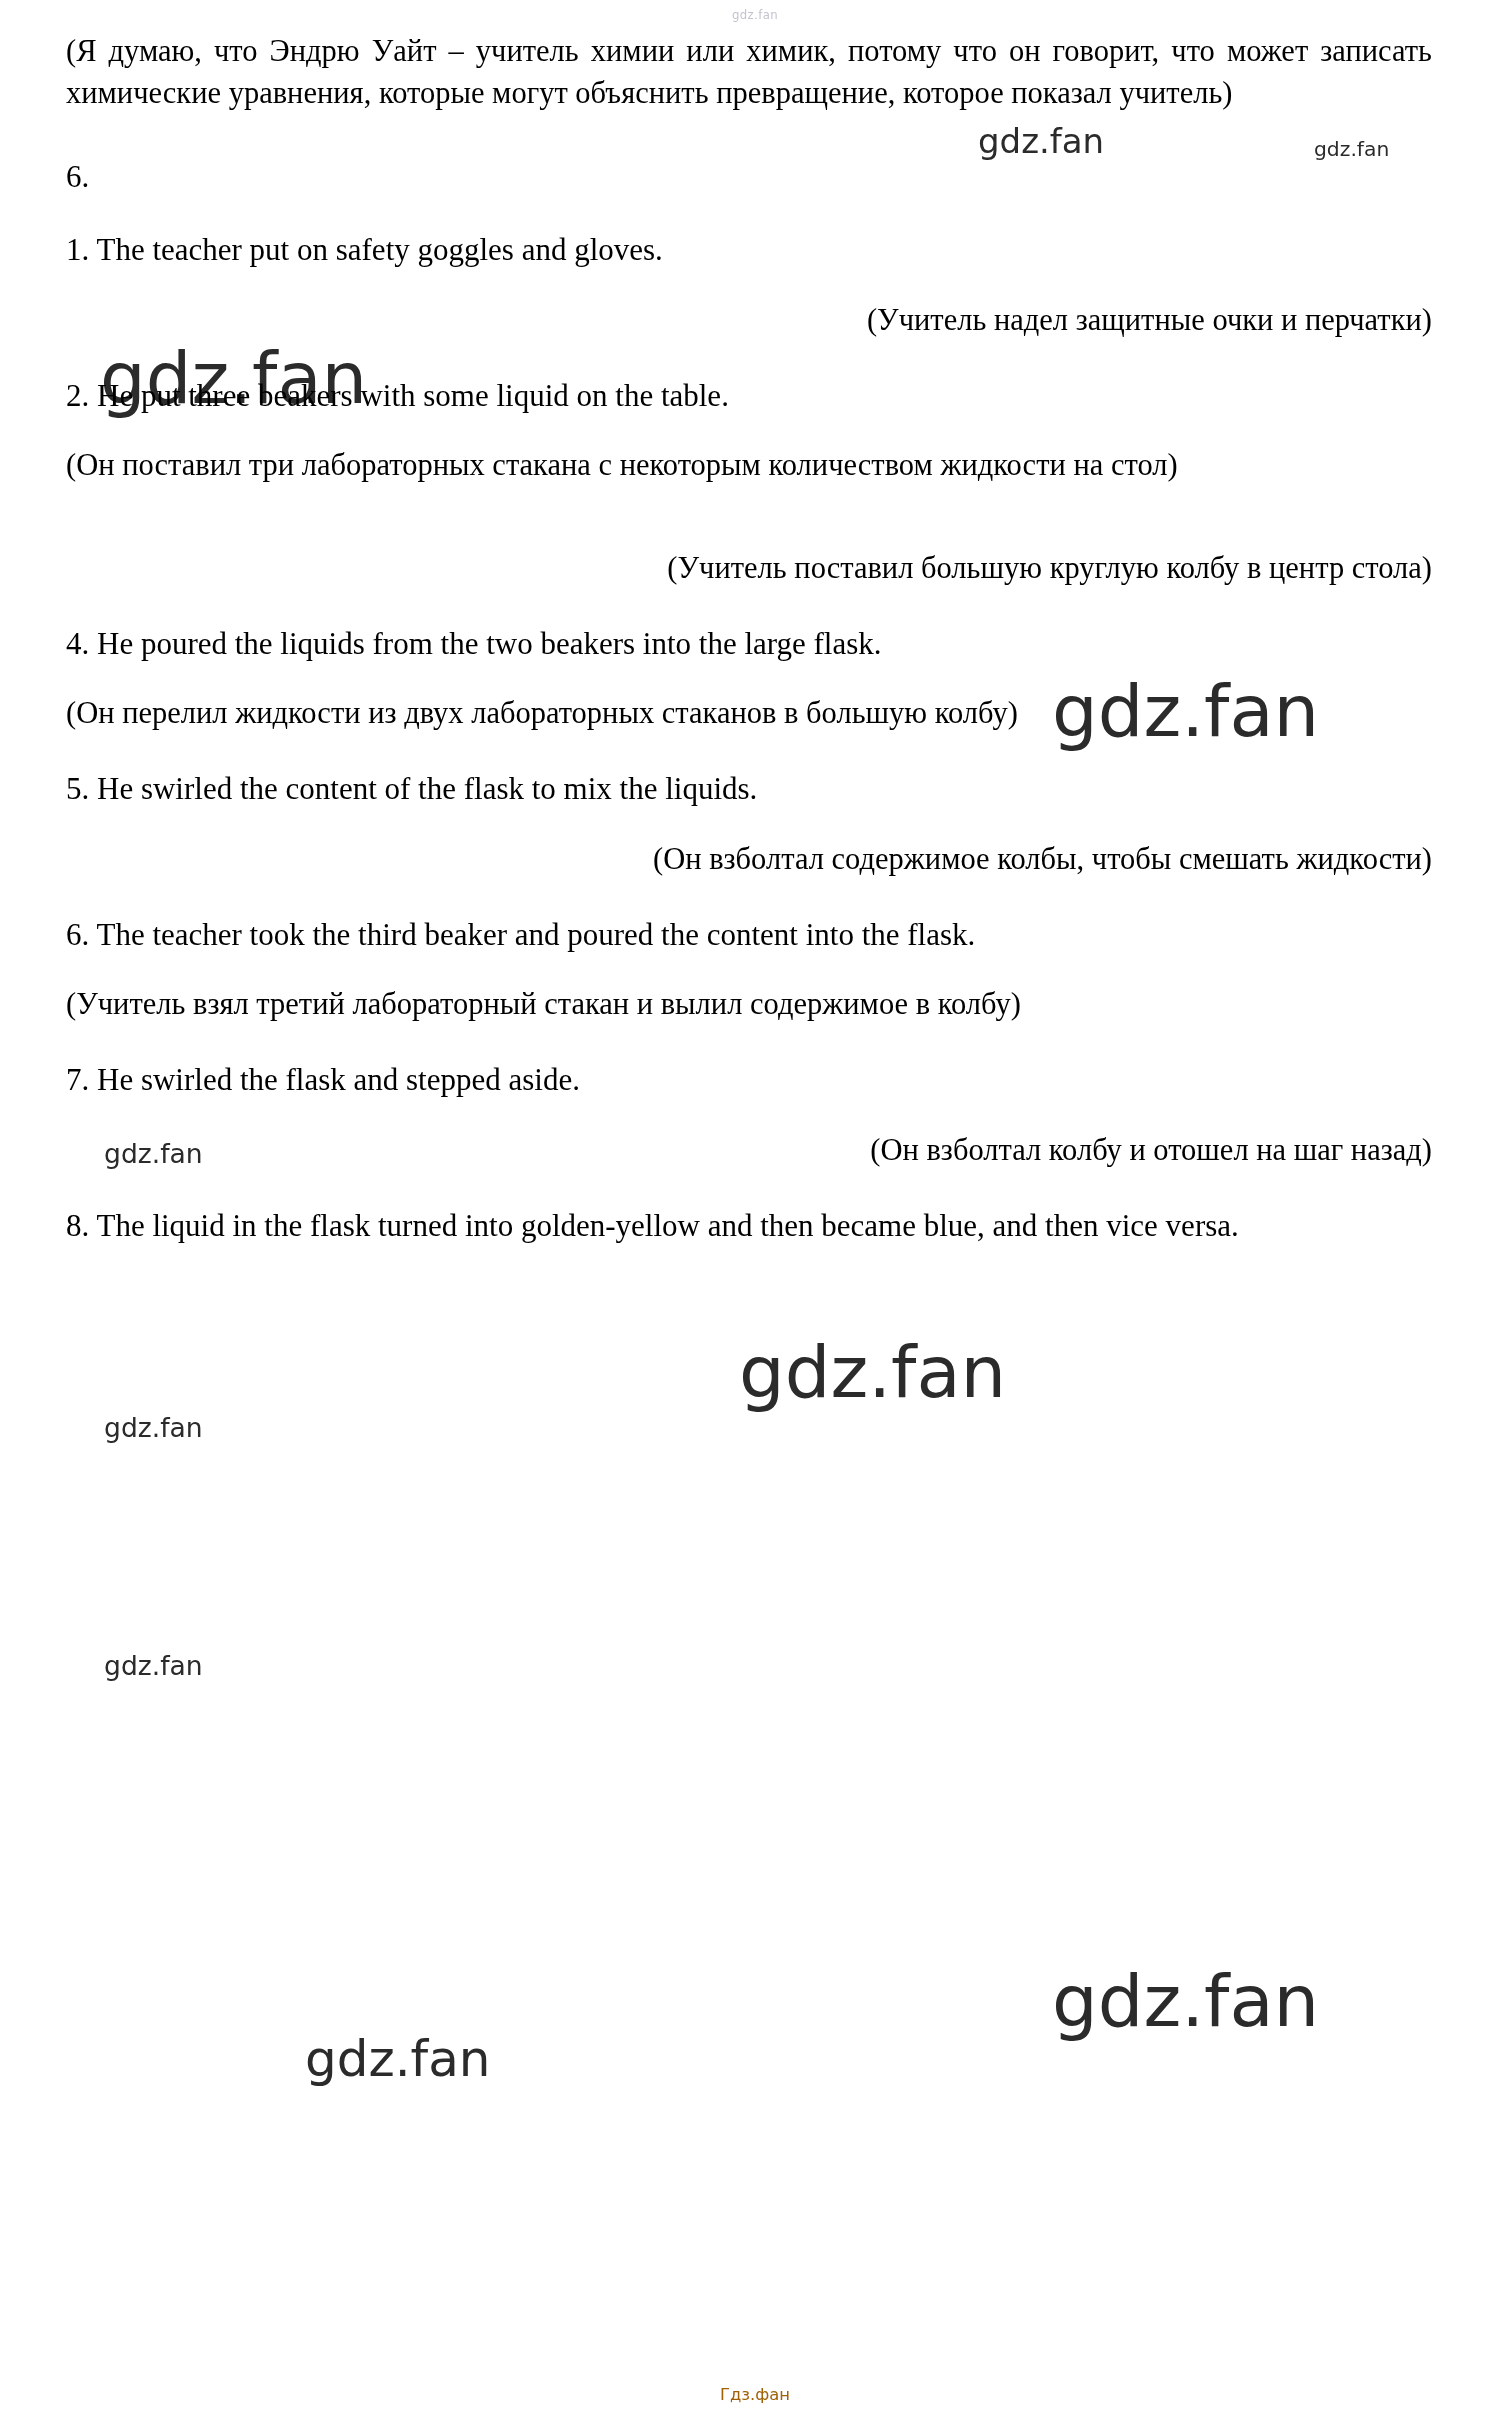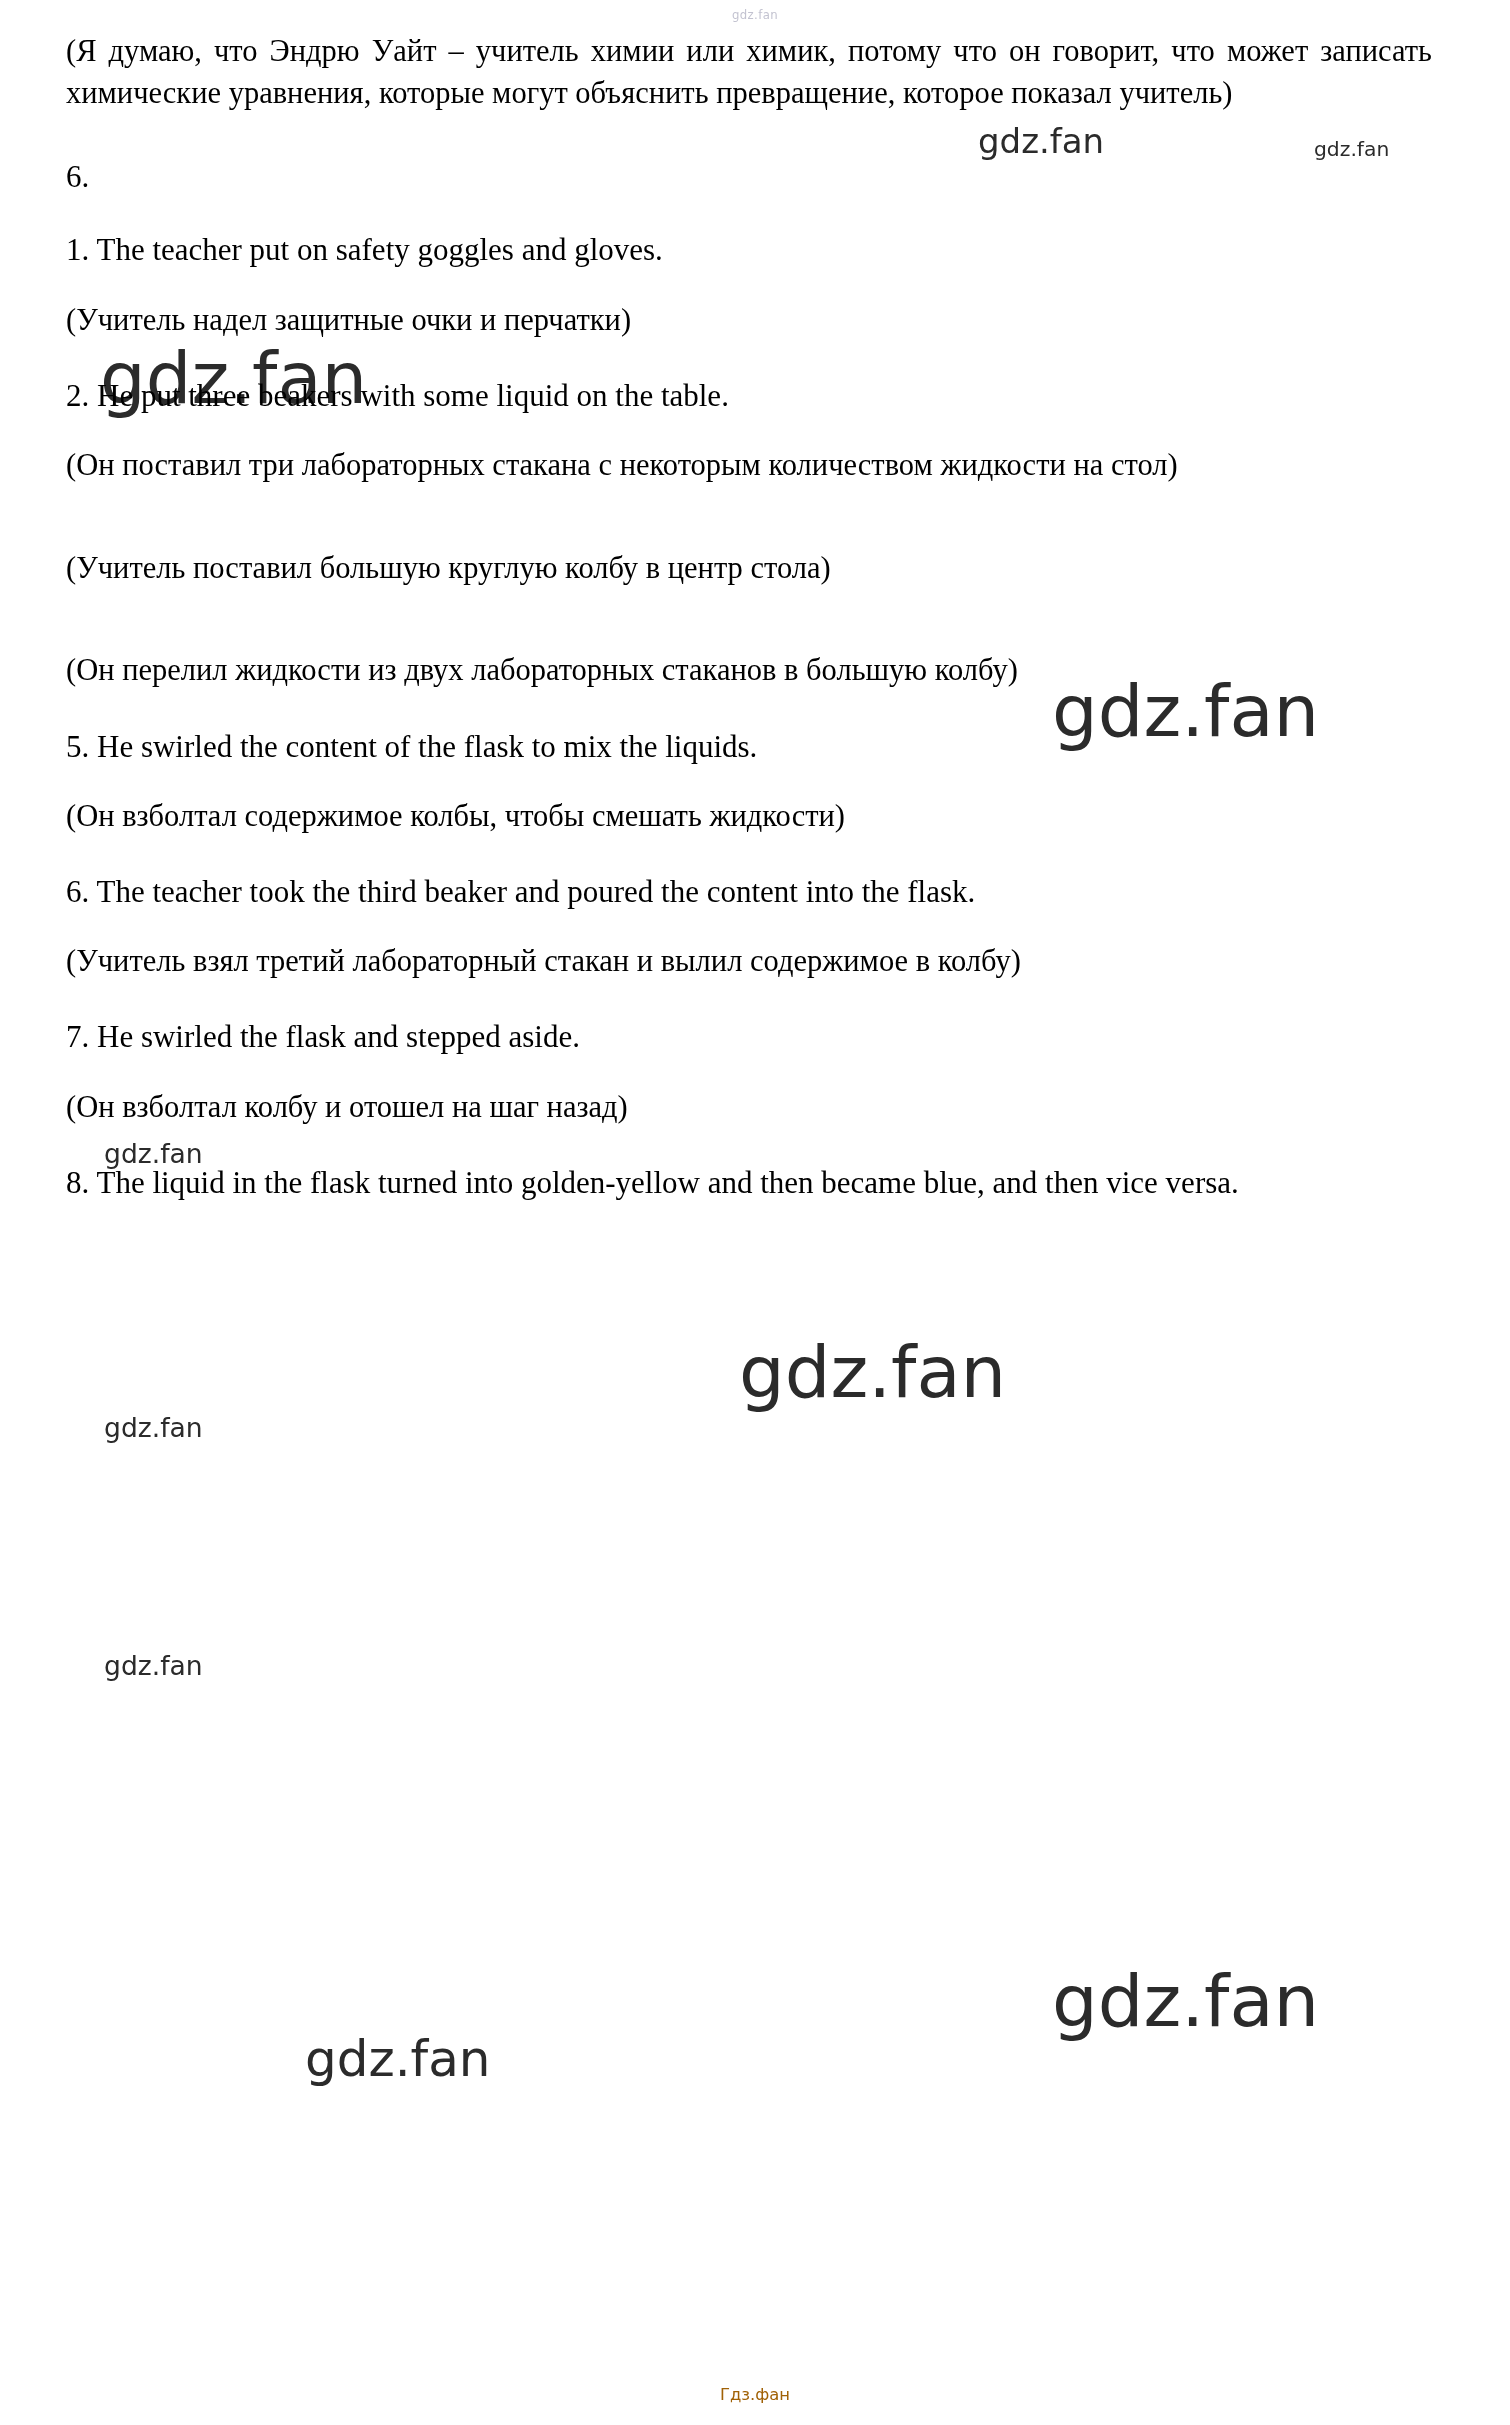--- a/index.html
+++ b/index.html
@@ -49,20 +49,21 @@
     z-index: 2;
   }
   p {
     margin: 0;
     font-size: 31px;
     line-height: 1.38;
     font-family: Liberation Serif, serif;
   }
   .ru {
     font-size: 30.5px;
+    text-align: right;
   }
   .justify {
     text-align: justify;
     text-align-last: left;
   }
   .gap-xl { height: 44px; }
   .gap-lg { height: 34px; }
   .gap-md { height: 26.6px; }
   .num-heading {
     font-size: 31px;
@@ -119,20 +120,21 @@
     <div class="gap-md"></div>
     <p class="ru justify">(Он поставил три лабораторных стакана с некоторым количеством жидкости на стол)</p>
 
     <div class="gap-lg"></div>
 
     <div class="gap-md"></div>
     <p class="ru">(Учитель поставил большую круглую колбу в центр стола)</p>
 
     <div class="gap-lg"></div>
 
+    <p>4. He poured the liquids from the two beakers into the large flask.</p>
     <div class="gap-md"></div>
     <p class="ru justify">(Он перелил жидкости из двух лабораторных стаканов в большую колбу)</p>
 
     <div class="gap-lg"></div>
 
     <p>5. He swirled the content of the flask to mix the liquids.</p>
     <div class="gap-md"></div>
     <p class="ru">(Он взболтал содержимое колбы, чтобы смешать жидкости)</p>
 
     <div class="gap-lg"></div>

